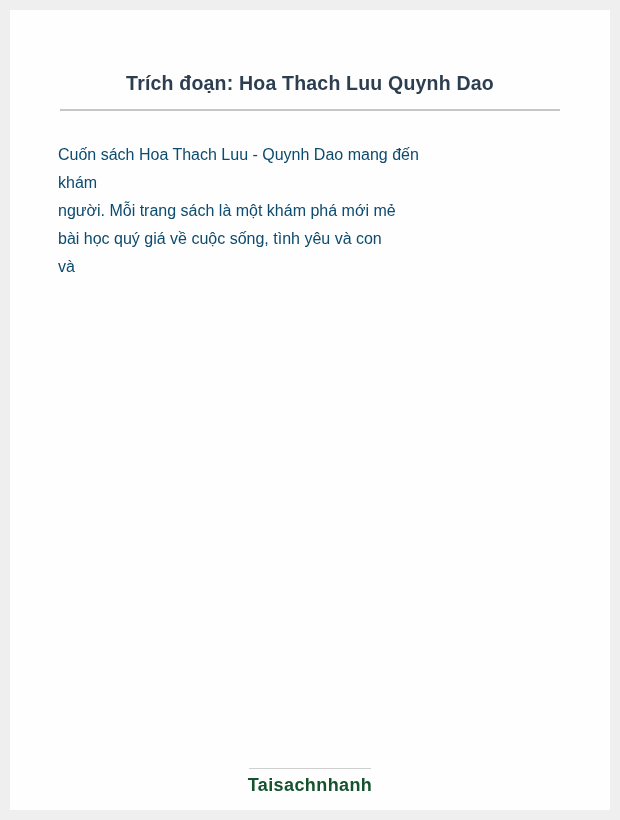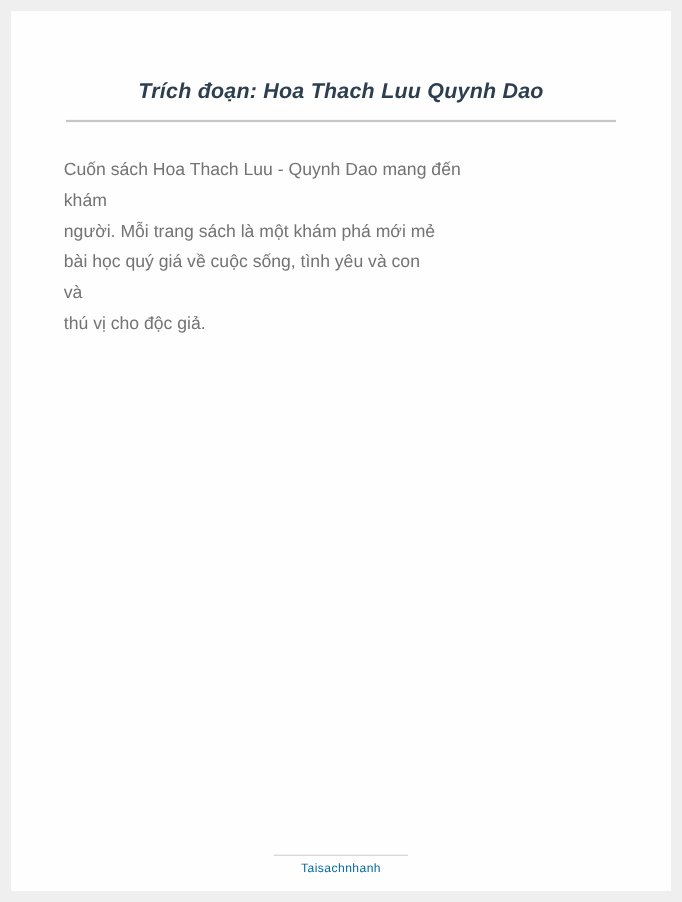--- a/index.html
+++ b/index.html
@@ -21,32 +21,31 @@
     height: 800px;
     background: #fefefe;
   }
   .page-title {
     margin-top: 62px;
     text-align: center;
     font-size: 19.5px;
     font-weight: 600;
     letter-spacing: 0.2px;
     color: #2c3e50;
-    font-style: italic;
   }
   .title-divider {
     margin: 14px 50px 0 50px;
     height: 0;
     border: none;
     border-top: 2px solid #c6c6c6;
   }
   .excerpt {
     margin: 30px 48px 0 48px;
     font-size: 16px;
-    color: #737373;
+    color: #0c4a6e;
     font-weight: 400;
   }
   .excerpt-line {
     line-height: 28px;
     height: 28px;
     white-space: nowrap;
   }
   .footer {
     position: absolute;
     left: 0;
@@ -55,41 +54,41 @@
     text-align: center;
   }
   .footer-divider {
     width: 122px;
     margin: 0 auto 6px auto;
     height: 0;
     border: none;
     border-top: 1px solid #cfcfcf;
   }
   .footer-brand {
-    font-size: 11px;
-    color: #0369a1;
+    font-size: 18px;
+    color: #14532d;
     letter-spacing: 0.4px;
+    font-weight: bold;
   }
 </style>
 </head>
 <body>
 
 <div class="page">
 
   <h1 class="page-title">Trích đoạn: Hoa Thach Luu Quynh Dao</h1>
 
   <hr class="title-divider">
 
   <div class="excerpt">
     <div class="excerpt-line">Cuốn sách Hoa Thach Luu - Quynh Dao mang đến</div>
     <div class="excerpt-line">khám</div>
     <div class="excerpt-line">người. Mỗi trang sách là một khám phá mới mẻ</div>
     <div class="excerpt-line">bài học quý giá về cuộc sống, tình yêu và con</div>
     <div class="excerpt-line">và</div>
-    <div class="excerpt-line">thú vị cho độc giả.</div>
   </div>
 
   <div class="footer">
     <hr class="footer-divider">
     <div class="footer-brand">Taisachnhanh</div>
   </div>
 
 </div>
 
 </body></html>

